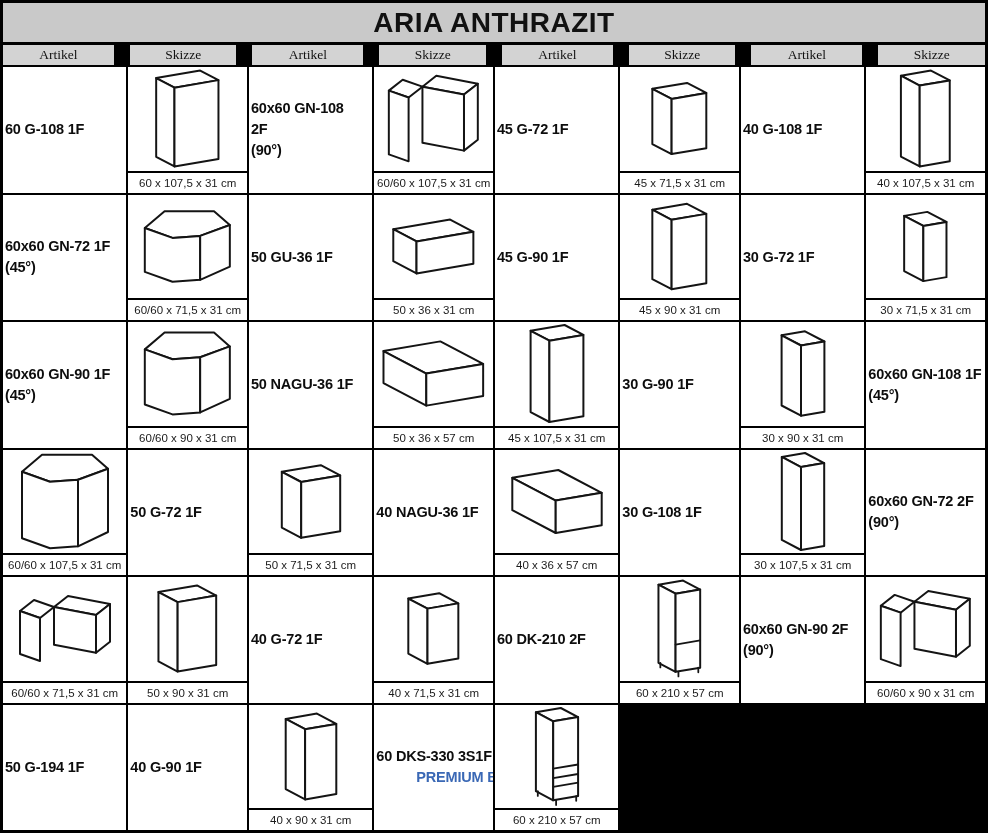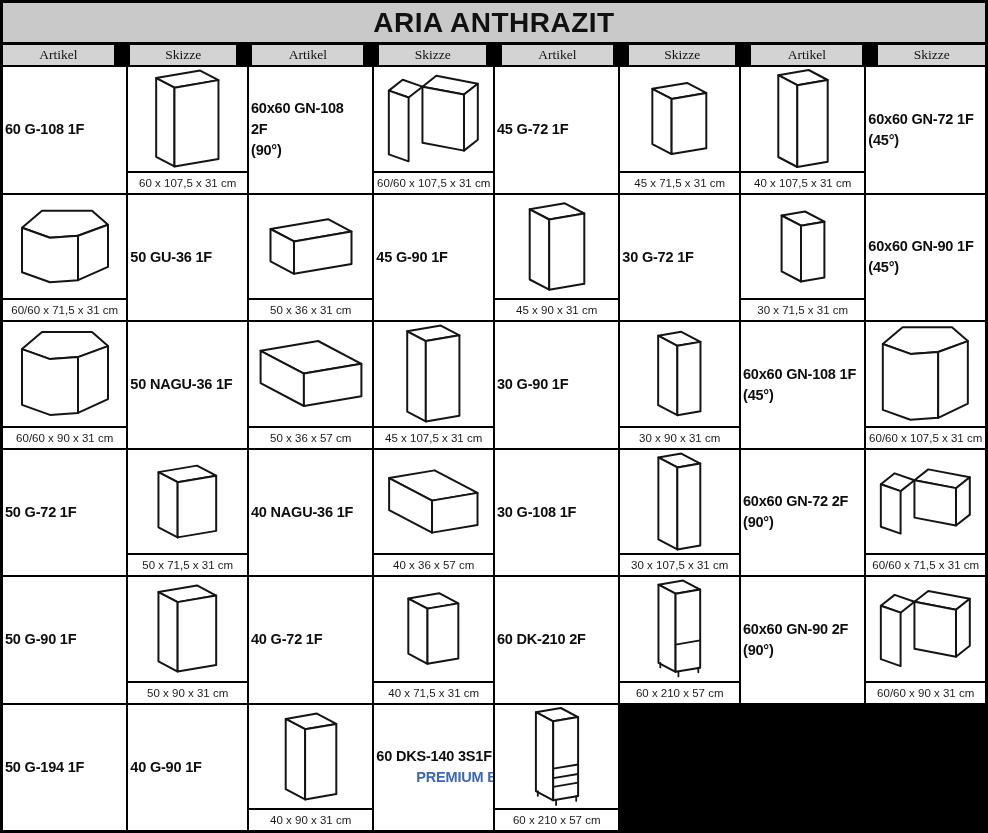--- a/index.html
+++ b/index.html
@@ -113,20 +113,23 @@
       <div class="cell skizze">
         <div class="sketch-area">
           <svg class="sketch" width="120" height="101" viewBox="0 0 120 101" aria-hidden="true">
             <path d="M32.7,20.5 L67.8,14.5 L87.3,24.7 L52.2,30.7 Z" fill="#ffffff" stroke="#141414" stroke-width="2" stroke-linejoin="round"></path>
             <path d="M32.7,20.5 L52.2,30.7 L52.2,86.5 L32.7,76.3 Z" fill="#ffffff" stroke="#141414" stroke-width="2" stroke-linejoin="round"></path>
             <path d="M52.2,30.7 L87.3,24.7 L87.3,80.5 L52.2,86.5 Z" fill="#ffffff" stroke="#141414" stroke-width="2" stroke-linejoin="round"></path>
           </svg>
         </div>
         <div class="dims">45 x 71,5 x 31 cm</div>
       </div>
+      <div class="cell artikel">
+        <div class="code-line">40 G-108 1F</div>
+      </div>
       <div class="cell skizze">
         <div class="sketch-area">
           <svg class="sketch" width="120" height="101" viewBox="0 0 120 101" aria-hidden="true">
             <path d="M35.3,7.2 L65.7,2.0 L84.7,12.0 L54.3,17.2 Z" fill="#ffffff" stroke="#141414" stroke-width="2" stroke-linejoin="round"></path>
             <path d="M35.3,7.2 L54.3,17.2 L54.3,99.0 L35.3,89.0 Z" fill="#ffffff" stroke="#141414" stroke-width="2" stroke-linejoin="round"></path>
             <path d="M54.3,17.2 L84.7,12.0 L84.7,93.8 L54.3,99.0 Z" fill="#ffffff" stroke="#141414" stroke-width="2" stroke-linejoin="round"></path>
           </svg>
         </div>
         <div class="dims">40 x 107,5 x 31 cm</div>
       </div>
@@ -294,23 +297,20 @@
         <div class="sketch-area">
           <svg class="sketch" width="120" height="101" viewBox="0 0 120 101" aria-hidden="true">
             <path d="M49.0,29.0 L63.0,18.0 L105.0,26.0 L91.0,37.0 Z" fill="#ffffff" stroke="#141414" stroke-width="2" stroke-linejoin="round"></path>
             <path d="M91.0,37.0 L105.0,26.0 L105.0,63.8 L91.0,74.8 Z" fill="#ffffff" stroke="#141414" stroke-width="2" stroke-linejoin="round"></path>
             <path d="M49.0,29.0 L91.0,37.0 L91.0,74.8 L49.0,66.8 Z" fill="#ffffff" stroke="#141414" stroke-width="2" stroke-linejoin="round"></path>
             <path d="M15.0,33.0 L29.0,22.0 L49.0,29.0 L35.0,40.0 Z" fill="#ffffff" stroke="#141414" stroke-width="2" stroke-linejoin="round"></path>
             <path d="M15.0,33.0 L35.0,40.0 L35.0,83.0 L15.0,76.0 Z" fill="#ffffff" stroke="#141414" stroke-width="2" stroke-linejoin="round"></path>
           </svg>
         </div>
         <div class="dims">60/60 x 71,5 x 31 cm</div>
-      </div>
-      <div class="cell artikel">
-        <div class="code-line">50 G-90 1F</div>
       </div>
       <div class="cell skizze">
         <div class="sketch-area">
           <svg class="sketch" width="120" height="101" viewBox="0 0 120 101" aria-hidden="true">
             <path d="M30.8,13.6 L69.8,7.0 L89.2,17.2 L50.2,23.8 Z" fill="#ffffff" stroke="#141414" stroke-width="2" stroke-linejoin="round"></path>
             <path d="M30.8,13.6 L50.2,23.8 L50.2,94.0 L30.8,83.8 Z" fill="#ffffff" stroke="#141414" stroke-width="2" stroke-linejoin="round"></path>
             <path d="M50.2,23.8 L89.2,17.2 L89.2,87.4 L50.2,94.0 Z" fill="#ffffff" stroke="#141414" stroke-width="2" stroke-linejoin="round"></path>
           </svg>
         </div>
         <div class="dims">50 x 90 x 31 cm</div>
@@ -371,21 +371,21 @@
         <div class="sketch-area">
           <svg class="sketch" width="120" height="101" viewBox="0 0 120 101" aria-hidden="true">
             <path d="M34.7,12.9 L65.9,7.6 L85.3,17.9 L54.1,23.2 Z" fill="#ffffff" stroke="#141414" stroke-width="2" stroke-linejoin="round"></path>
             <path d="M34.7,12.9 L54.1,23.2 L54.1,93.4 L34.7,83.1 Z" fill="#ffffff" stroke="#141414" stroke-width="2" stroke-linejoin="round"></path>
             <path d="M54.1,23.2 L85.3,17.9 L85.3,88.1 L54.1,93.4 Z" fill="#ffffff" stroke="#141414" stroke-width="2" stroke-linejoin="round"></path>
           </svg>
         </div>
         <div class="dims">40 x 90 x 31 cm</div>
       </div>
       <div class="cell artikel">
-        <div class="code-line">60 DKS-140 3S1F</div>
+        <div class="code-line">60 DKS-330 3S1F</div>
         <div class="code-line accent">PREMIUM BOX</div>
       </div>
       <div class="cell skizze">
         <div class="sketch-area">
           <svg class="sketch" width="120" height="101" viewBox="0 0 120 101" aria-hidden="true">
             <path d="M38.9,6.2 L63.8,2.0 L81.1,11.1 L56.2,15.3 Z" fill="#ffffff" stroke="#141414" stroke-width="2" stroke-linejoin="round"></path>
             <path d="M38.9,6.2 L56.2,15.3 L56.2,94.3 L38.9,85.2 Z" fill="#ffffff" stroke="#141414" stroke-width="2" stroke-linejoin="round"></path>
             <path d="M56.2,15.3 L81.1,11.1 L81.1,90.1 L56.2,94.3 Z" fill="#ffffff" stroke="#141414" stroke-width="2" stroke-linejoin="round"></path>
             <path d="M56.2,62.7 L81.1,58.5" fill="none" stroke="#141414" stroke-width="1.8" stroke-linecap="round"></path>
             <path d="M56.2,72.2 L81.1,68.0" fill="none" stroke="#141414" stroke-width="1.8" stroke-linecap="round"></path>

